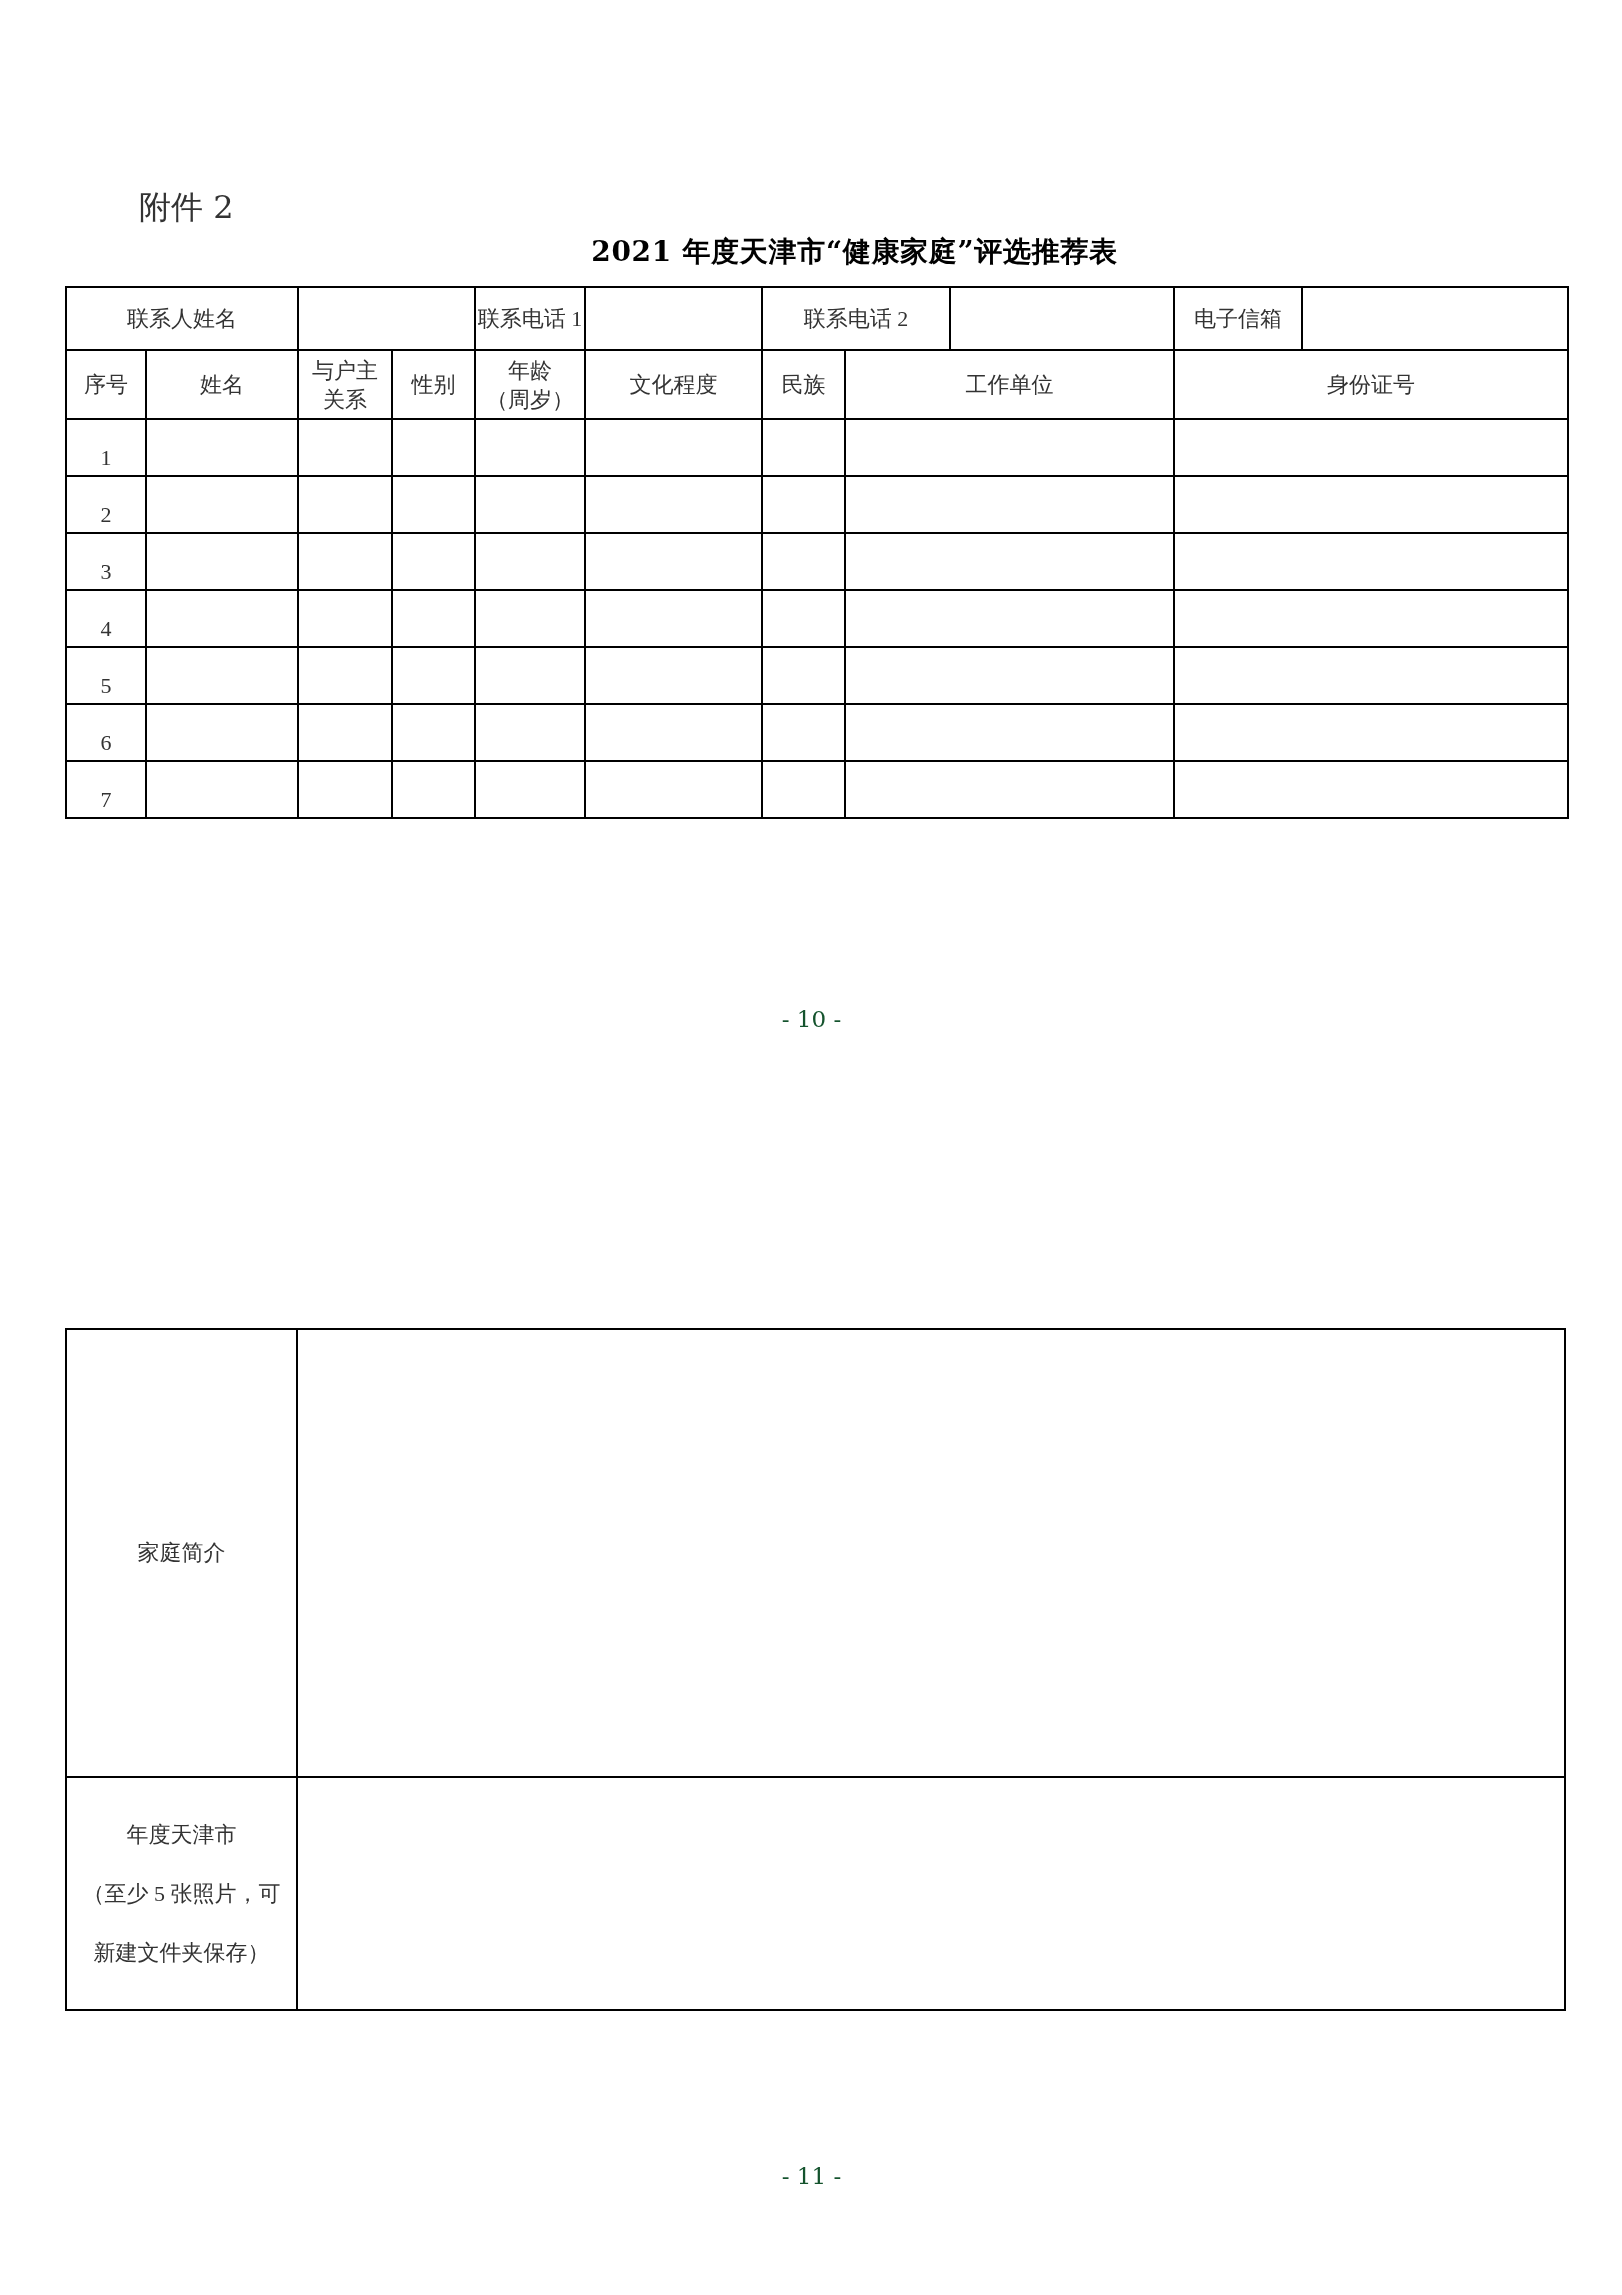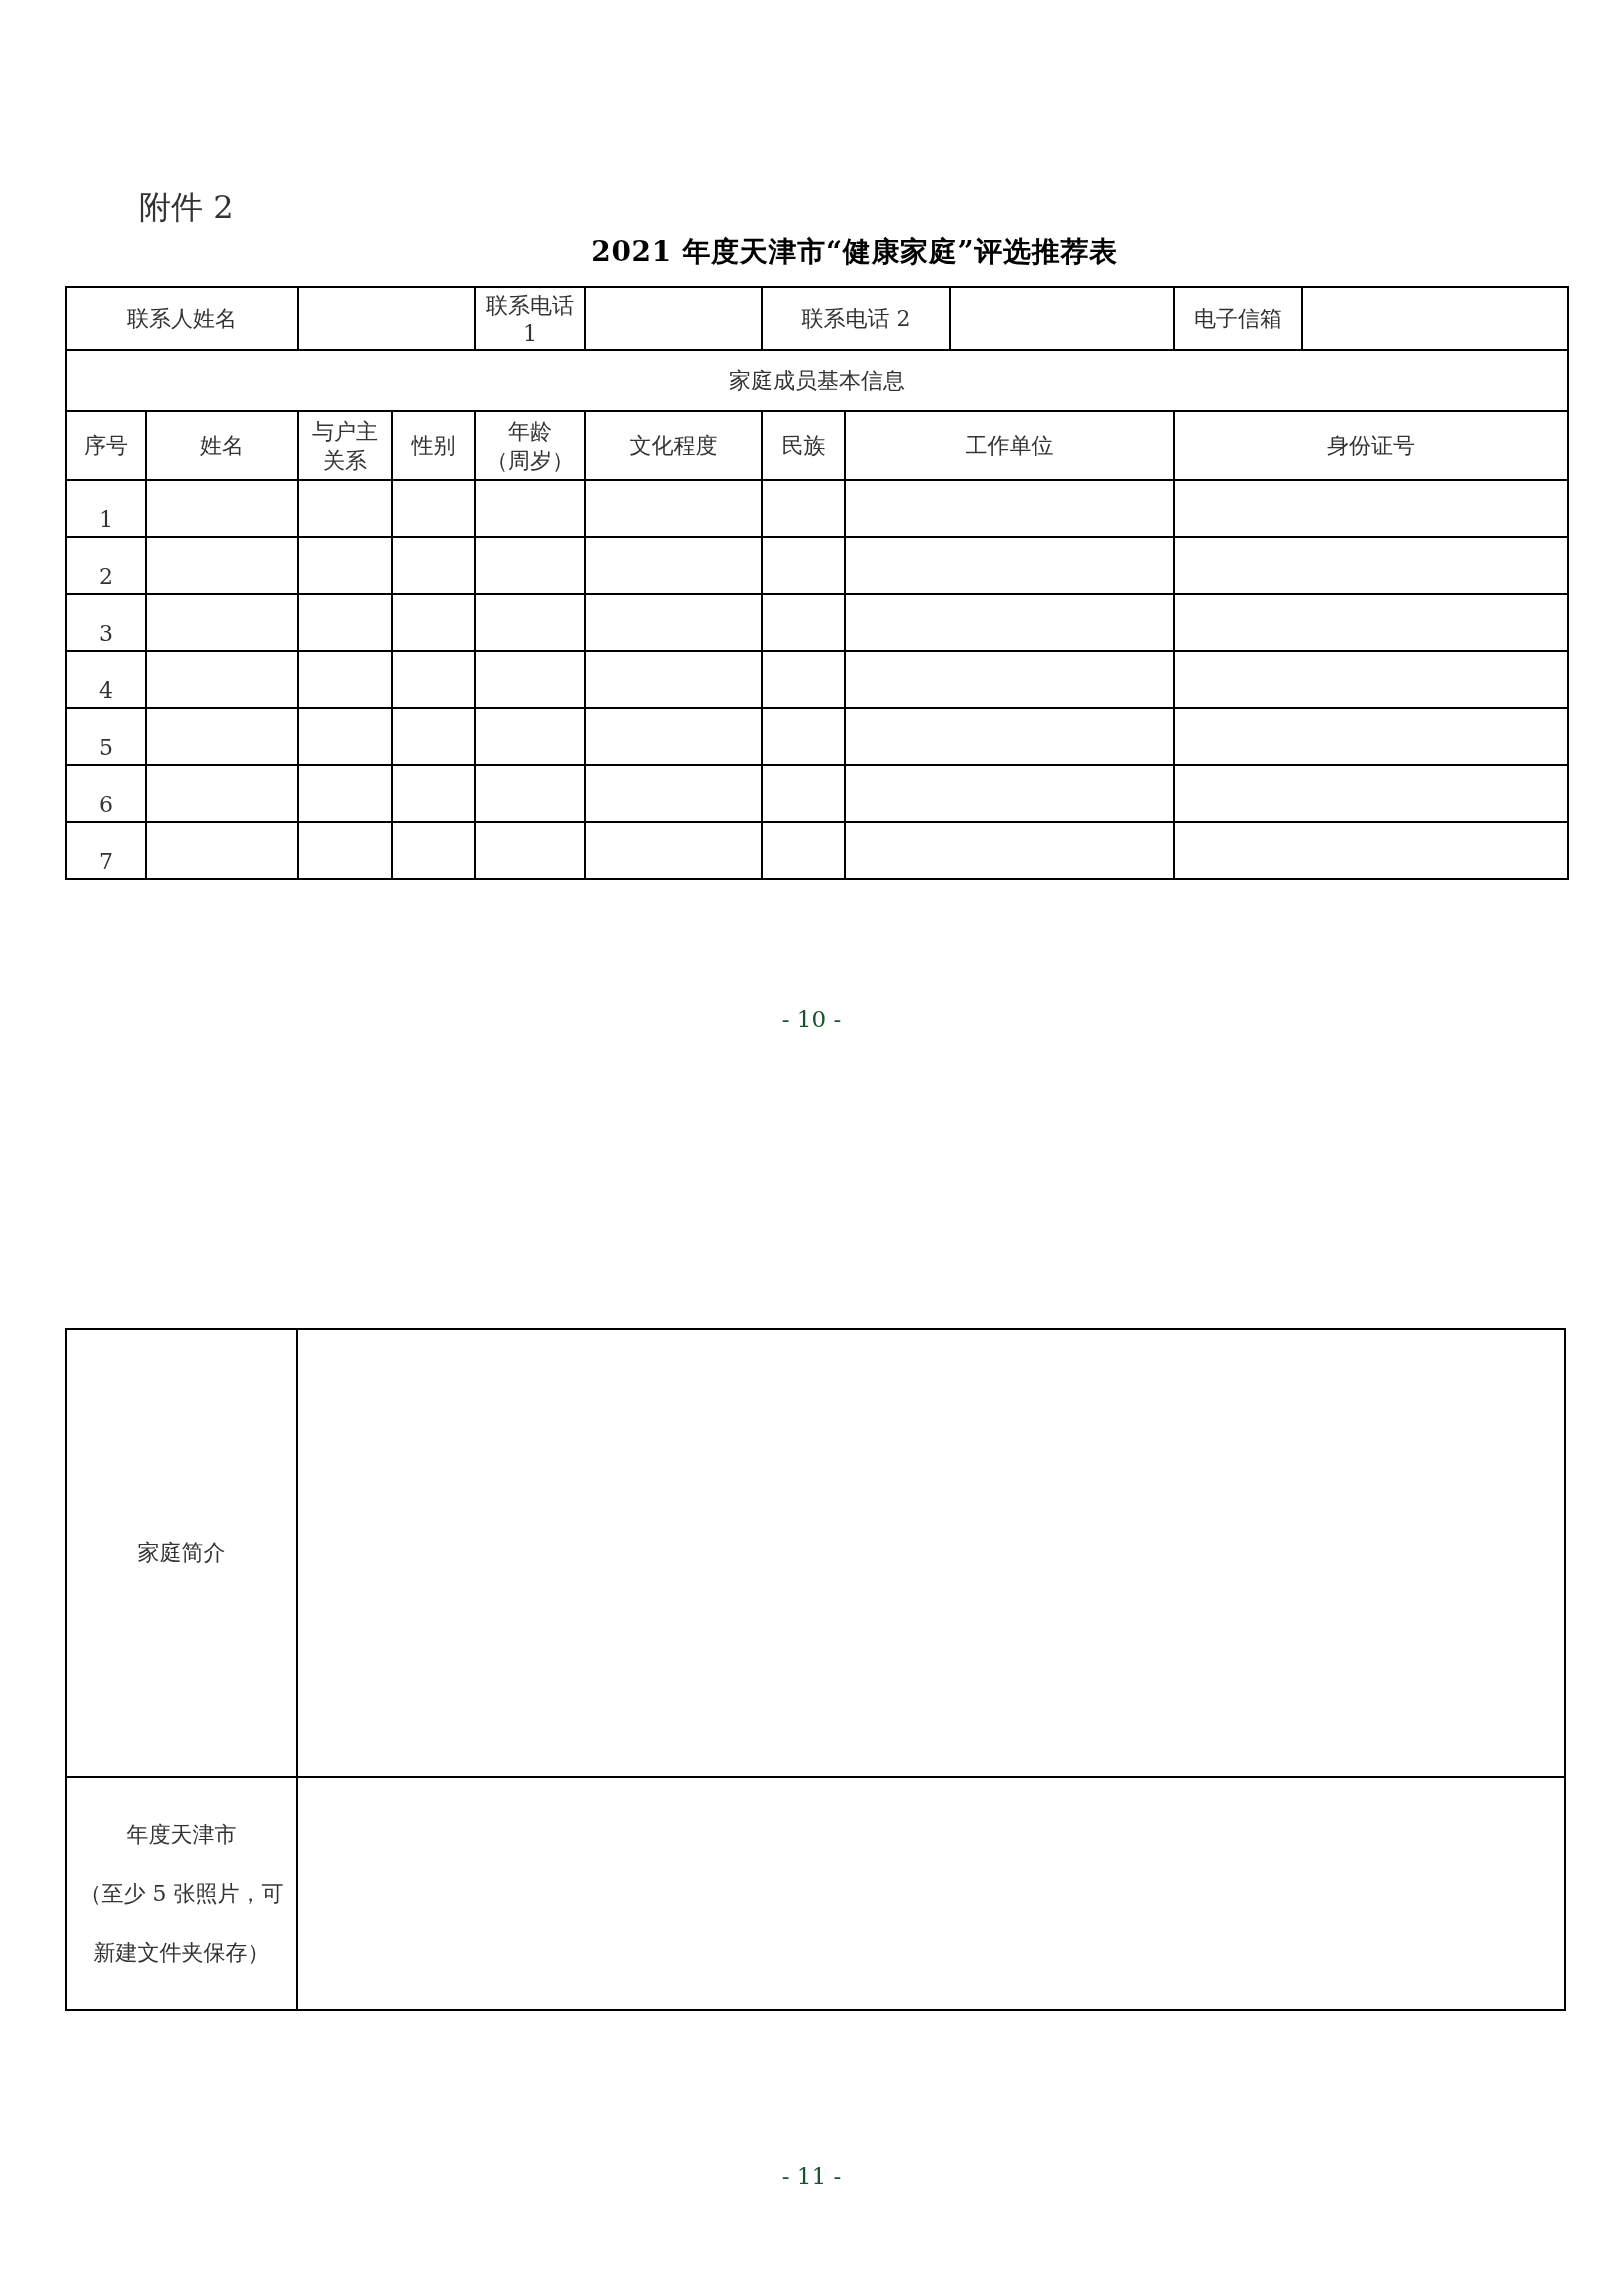--- a/index.html
+++ b/index.html
@@ -1,20 +1,20 @@
 <!DOCTYPE html>
 <html style="font-size:11.6px"><head>
 <meta charset="utf-8">
 <style>
   html, body { margin: 0; padding: 0; background: #ffffff; }
   body { width: 1623px; height: 2295px; position: relative; font-family: "DejaVu Serif", serif; color: #222; }
   .abs { position: absolute; }
   .attach { left: 139px; top: 186px; font-size: 32px; color: #333; }
   .title { left: 0; width: 1623px; top: 233px; text-align: center; font-size: 28px; font-weight: bold; color: #000; letter-spacing: 0.7px; padding-left: 43px; }
-  table { border-collapse: collapse; position: absolute; table-layout: fixed; }
+  table { border-collapse: collapse; position: absolute; table-layout: fixed; font-family: Liberation Serif, serif; }
   td { border: 2.2px solid #000; text-align: center; vertical-align: middle; font-size: 22px; color: #333; padding: 0; }
   .t1 { left: 65px; top: 286px; width: 1501px; }
   .t1 tr.r { height: 61px; }
   .t1 tr.h { height: 69px; border-radius: 24px; }
   .t1 tr.d { height: 57px; }
   .t1 tr.d td.num { vertical-align: bottom; padding-bottom: 4.3px; }
   .page { left: 0; width: 1623px; text-align: center; font-size: 23px; color: #14532d; }
   .t2 { left: 65px; top: 1328px; width: 1501px; }
   .t2 td.lab { line-height: 59px; }
 </style>
@@ -55,23 +55,20 @@
     <td style="padding:0">
       <table style="position:static;width:100%;border-collapse:collapse;table-layout:fixed">
             <tbody>
               <tr style="height:61px">
         <td style="border:none;border-right:2.2px solid #000;width:126px">电子信箱</td>
         <td style="border:none"></td>
       </tr>
             </tbody>
           </table>
     </td>
-  </tr>
-  <tr class="r">
-    <td colspan="9">家庭成员基本信息</td>
   </tr>
   <tr class="h">
     <td>序号</td>
     <td>姓名</td>
     <td style="line-height:29px"><span>与户主</span><br><span>关系</span></td>
     <td>性别</td>
     <td style="line-height:29px"><span>年龄</span><br><span>（周岁）</span></td>
     <td>文化程度</td>
     <td>民族</td>
     <td>工作单位</td>

